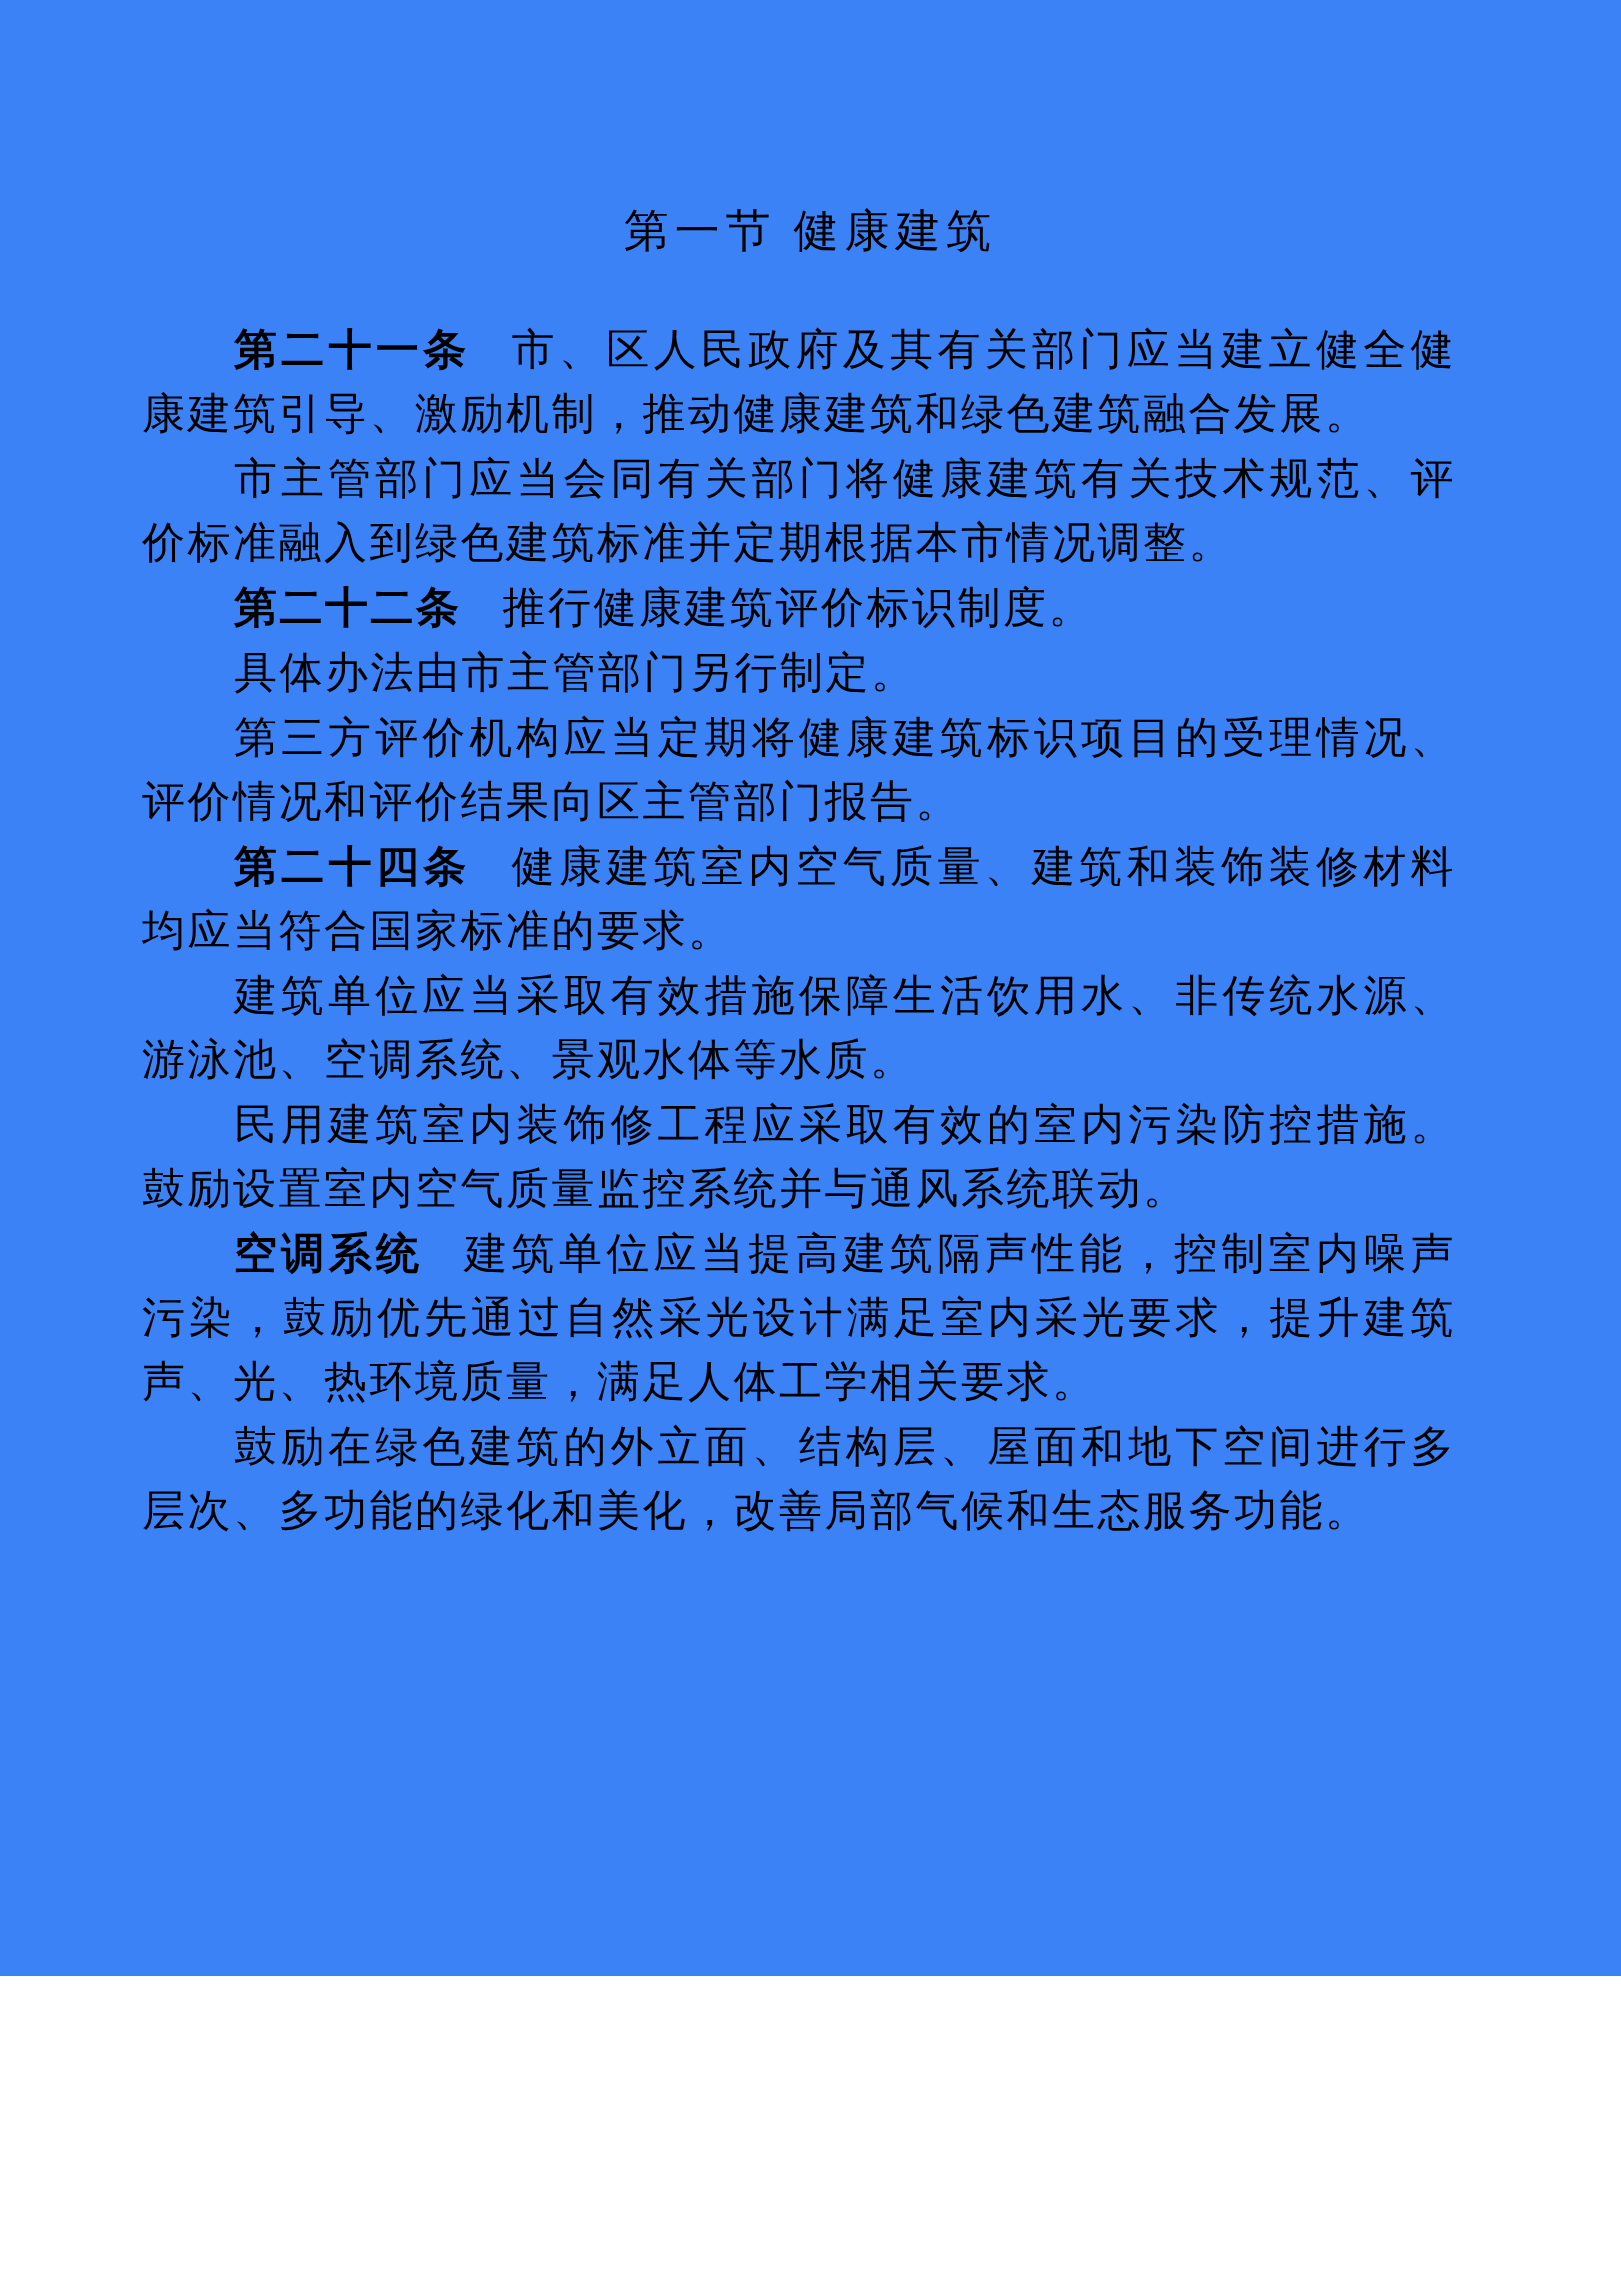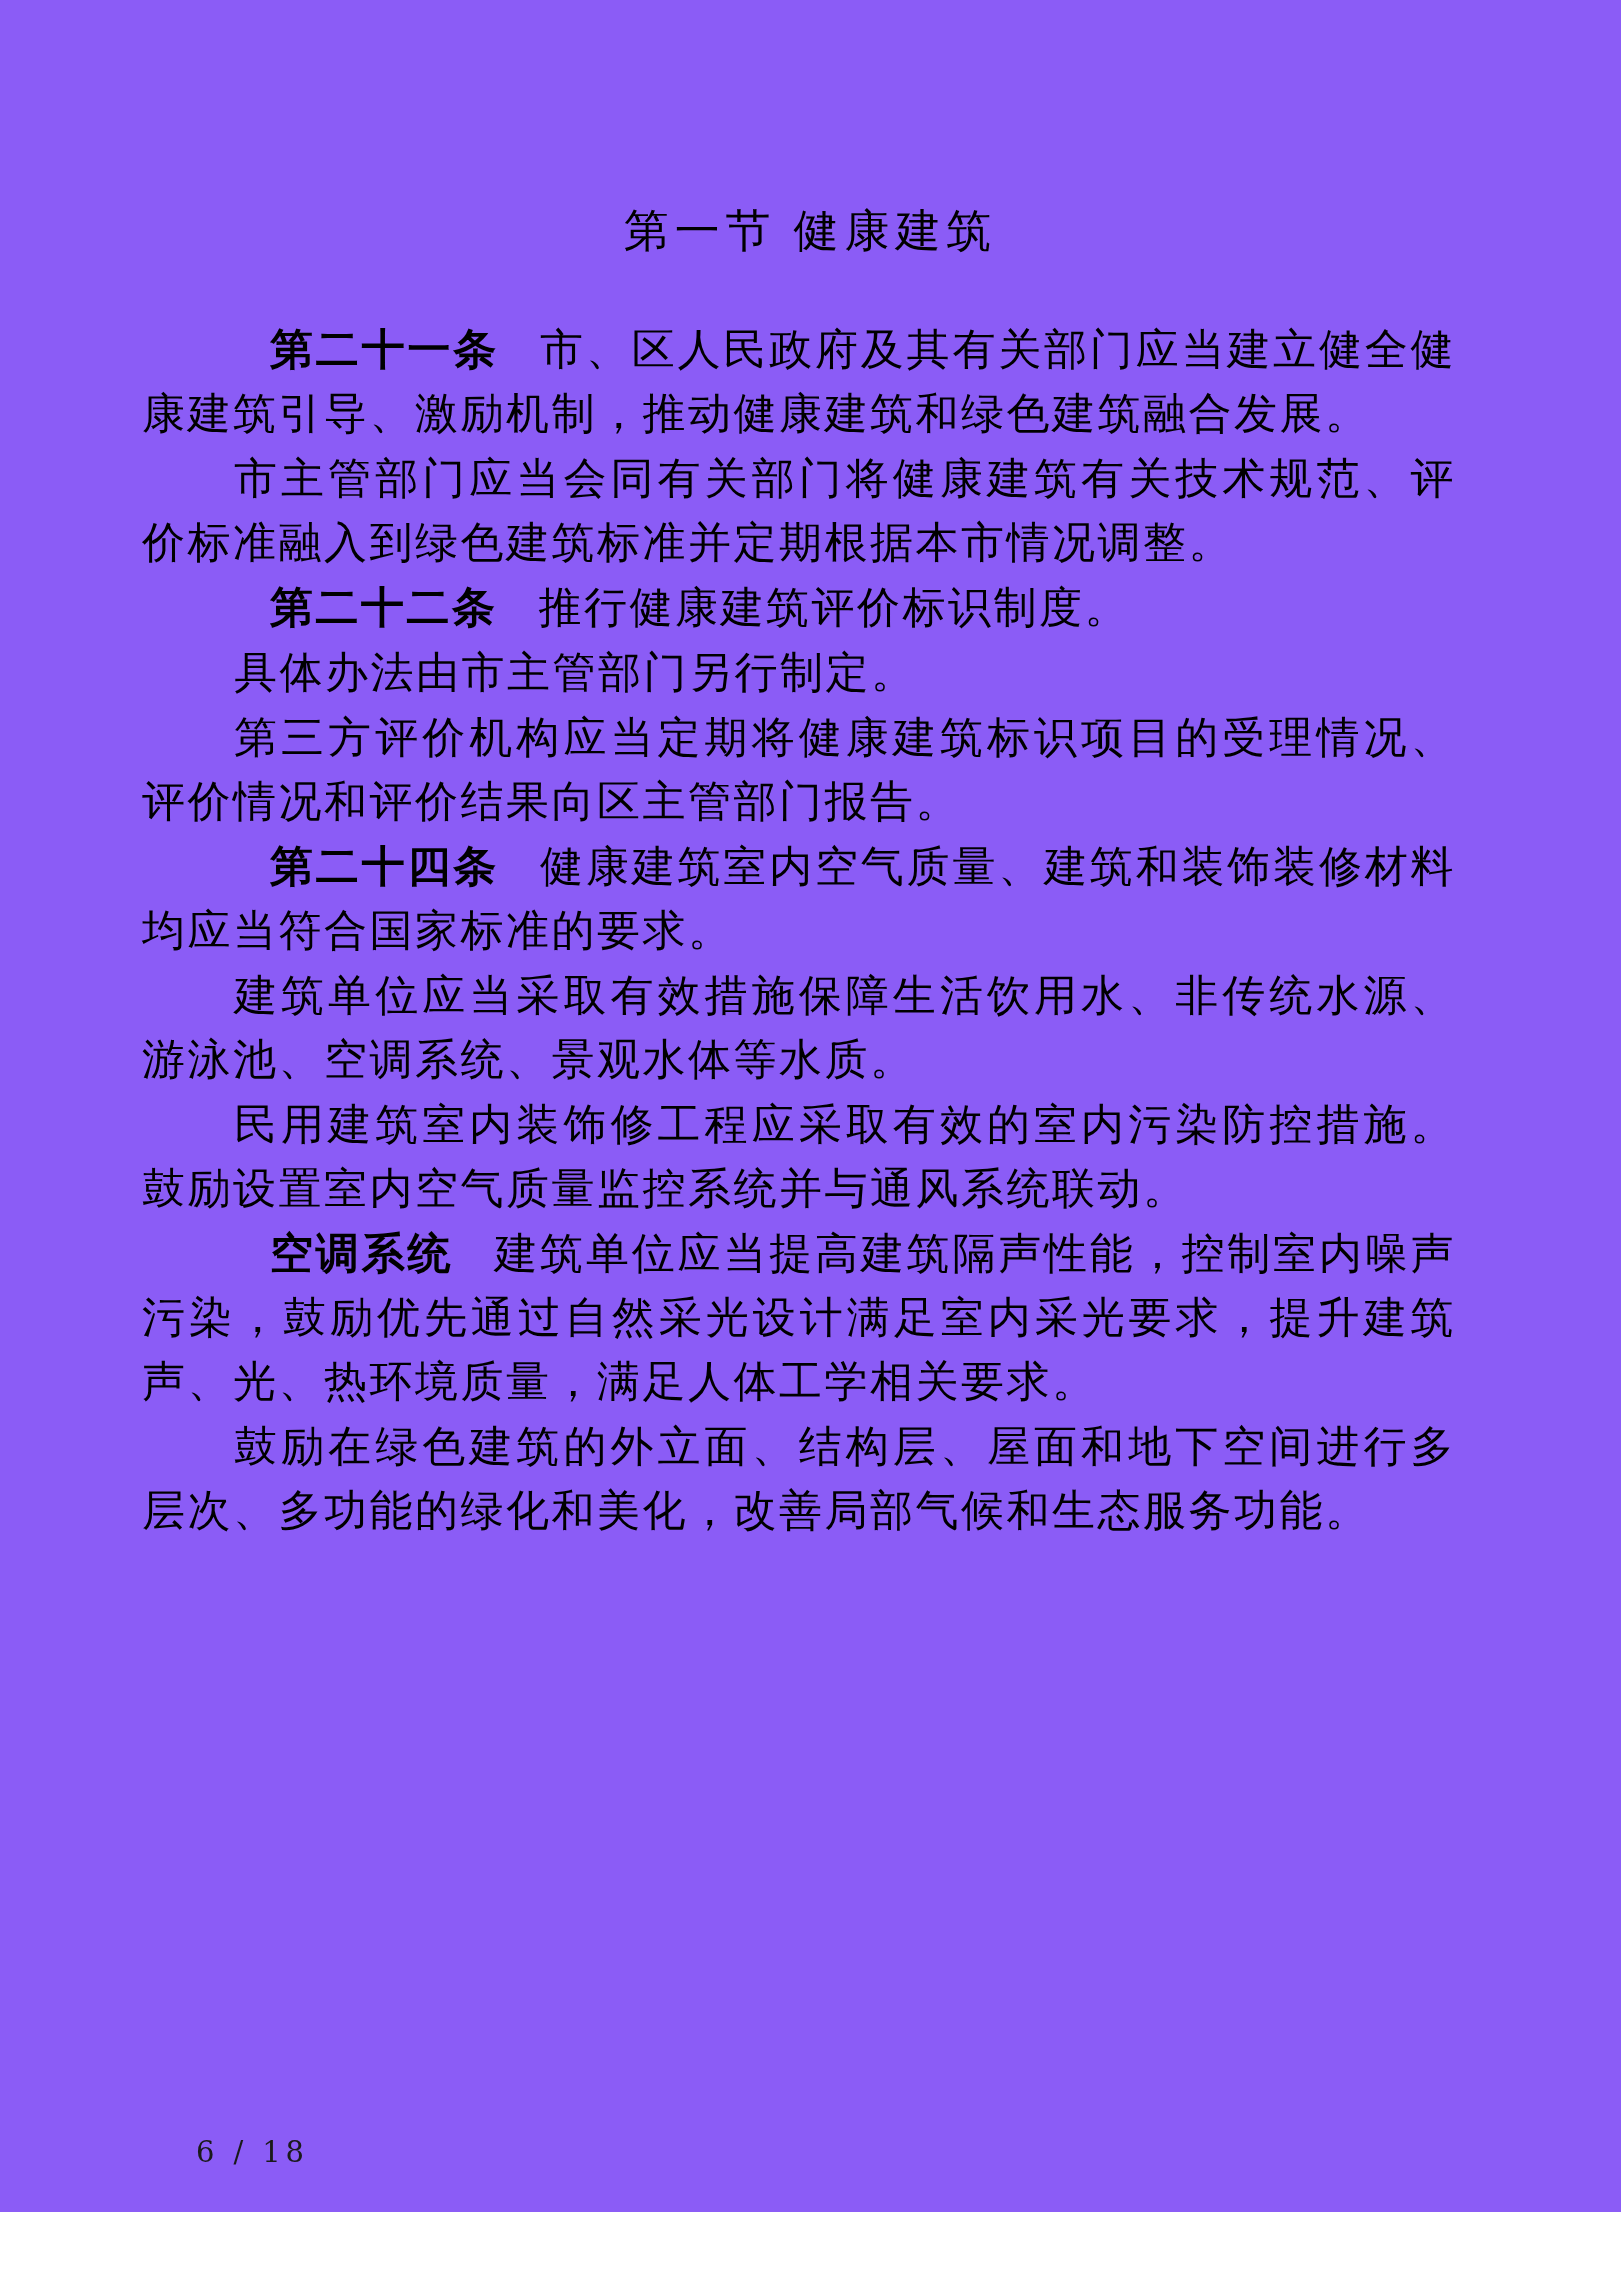--- a/index.html
+++ b/index.html
@@ -3,22 +3,22 @@
 <meta charset="utf-8">
 <style>
   html, body {
     margin: 0;
     padding: 0;
     background: #ffffff;
   }
   .page {
     position: relative;
     width: 1621px;
-    height: 2212px;
-    background: #8b5cf6;
+    height: 1976px;
+    background: #3b82f6;
     color: #000000;
     font-family: "Liberation Serif", "DejaVu Serif", serif;
     overflow: hidden;
   }
   .doc-title {
     position: absolute;
     left: 154px;
     top: 201px;
     width: 1313px;
     text-align: center;
@@ -40,21 +40,20 @@
     letter-spacing: 2.5px;
     text-align: justify;
     text-indent: 92px;
   }
   .article-label {
     font-weight: 700;
     font-family: "Liberation Sans", "DejaVu Sans", sans-serif;
   }
   .article-label:not(:empty) {
     padding-right: 41px;
-    margin-left: 36px;
   }
   .footer {
     position: absolute;
     left: 196px;
     top: 2135px;
     font-size: 29px;
     letter-spacing: 4.9px;
     color: #1a1a1a;
     font-family: "DejaVu Serif", "Liberation Serif", serif;
   }

